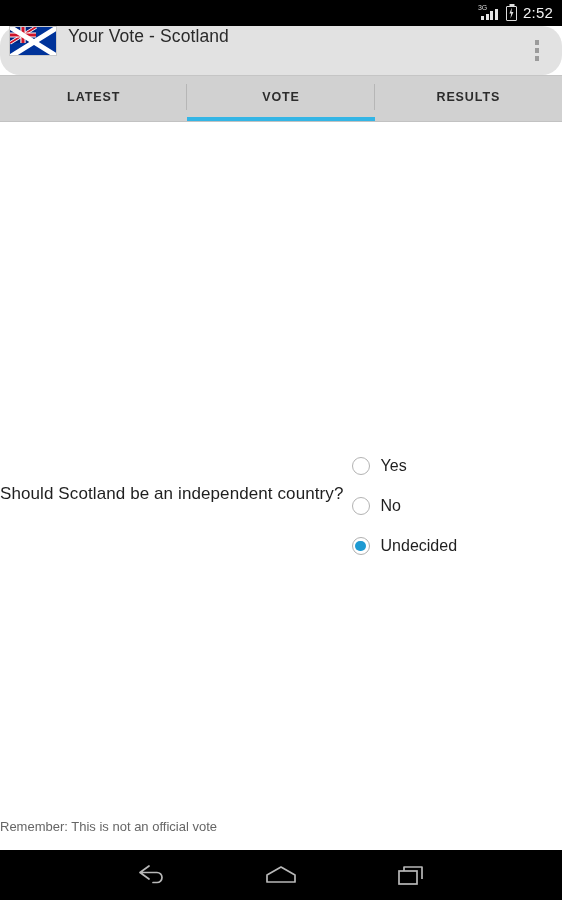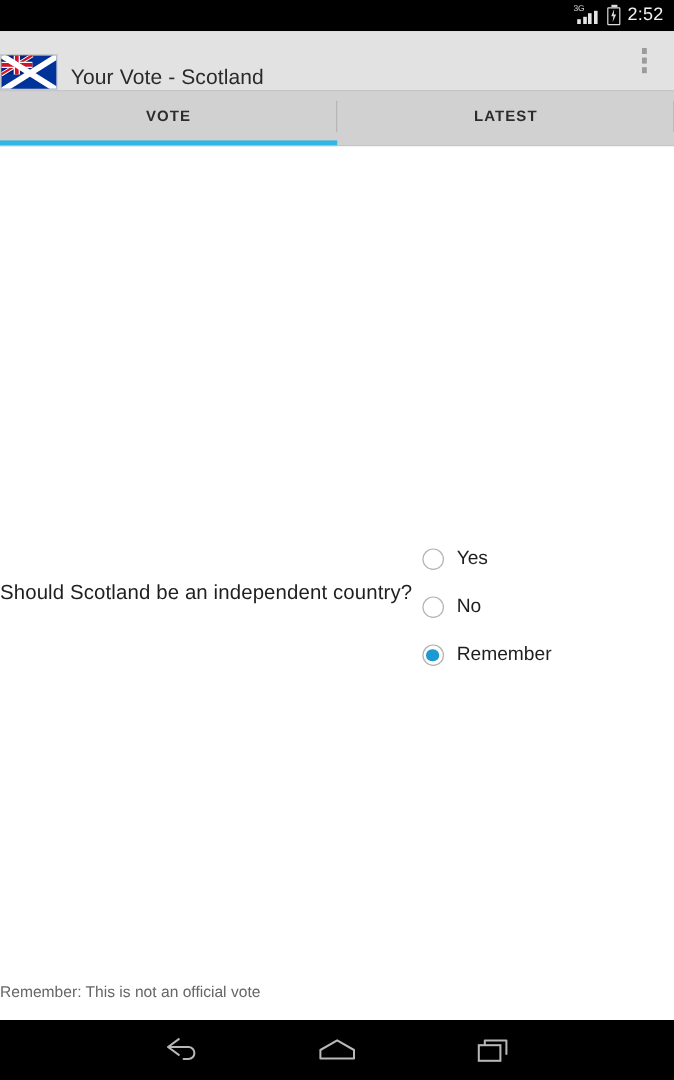--- a/index.html
+++ b/index.html
@@ -93,23 +93,25 @@
     line-height: 16px;
     letter-spacing: 0.2px;
   }
 
   
   .action-bar {
     flex: 0 0 49px;
     height: 49px;
     background: #e2e2e2;
     display: flex;
-    align-items: flex-end;
+    align-items: flex-start;
+    padding-left: 9px;
     padding-right: 4px;
     position: relative;
+    border-radius: 20px;
   }
   .app-icon {
     width: 48px;
     height: 30px;
     flex: 0 0 48px;
     position: relative;
     overflow: hidden;
     border: 1px solid #c9c9c9;
   }
   .app-title {
@@ -299,47 +301,51 @@
     </div>
     <div class="app-title">Your Vote - Scotland</div>
     <div class="overflow-btn">
       <span></span>
         <span></span>
         <span></span>
     </div>
   </div>
 
   <div class="tab-bar">
+    <div class="tab">
+      <span>LATEST</span>
+      <span class="divider"></span>
+      <span class="indicator"></span>
+    </div>
     <div class="tab active">
       <span>VOTE</span>
       <span class="divider"></span>
       <span class="indicator"></span>
     </div>
     <div class="tab">
-      <span>LATEST</span>
-      <span class="divider"></span>
+      <span>RESULTS</span>
       <span class="indicator"></span>
     </div>
   </div>
 
   <div class="content">
     <div class="question">Should Scotland be an independent country?</div>
 
     <div class="radio-group">
       <div class="radio-row">
         <span class="radio"></span>
         <span class="radio-label">Yes</span>
       </div>
       <div class="radio-row">
         <span class="radio"></span>
         <span class="radio-label">No</span>
       </div>
       <div class="radio-row checked">
         <span class="radio"></span>
-        <span class="radio-label">Remember</span>
+        <span class="radio-label">Undecided</span>
       </div>
     </div>
 
     <div class="footer-note">Remember: This is not an official vote</div>
   </div>
 
   <div class="nav-bar">
     <div class="nav-btn">
       <svg width="30" height="22" viewBox="0 0 30 22">
         <path d="M4 8.5 L13 2 M4 8.5 L13 15 M4 8.5 L21 8.5 A5 5 0 0 1 21 18.5 L17 18.5" fill="none" stroke="#b8b8b8" stroke-width="1.7" stroke-linecap="round" stroke-linejoin="round"></path>

